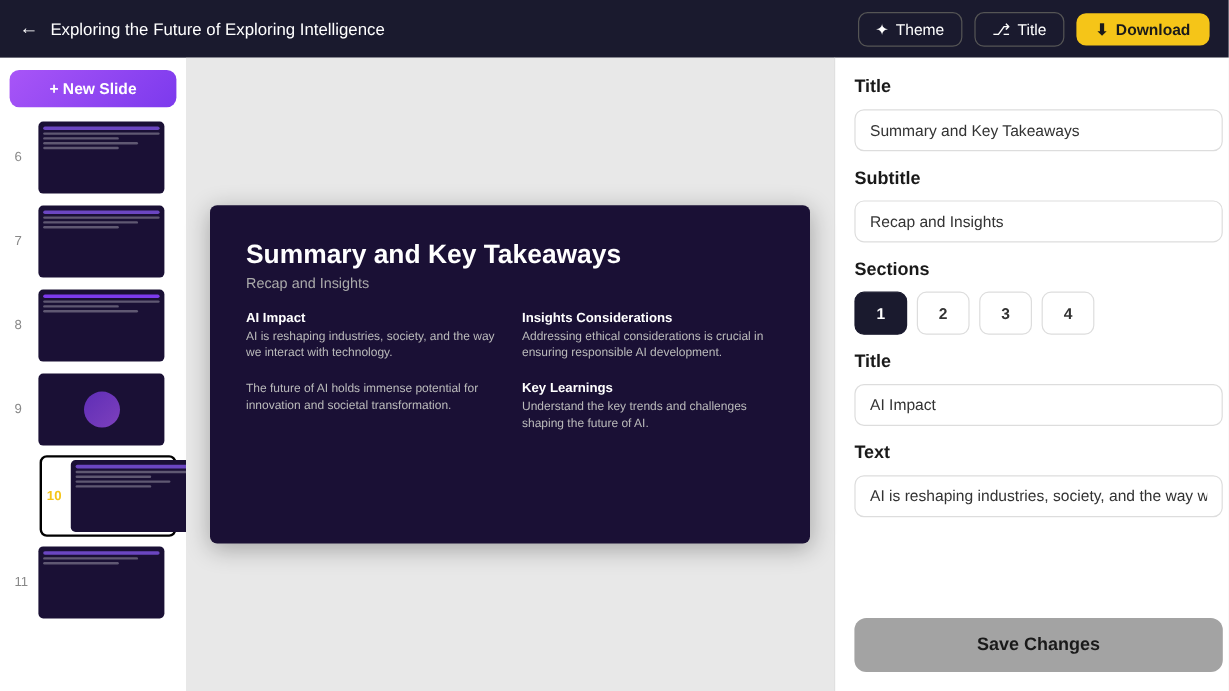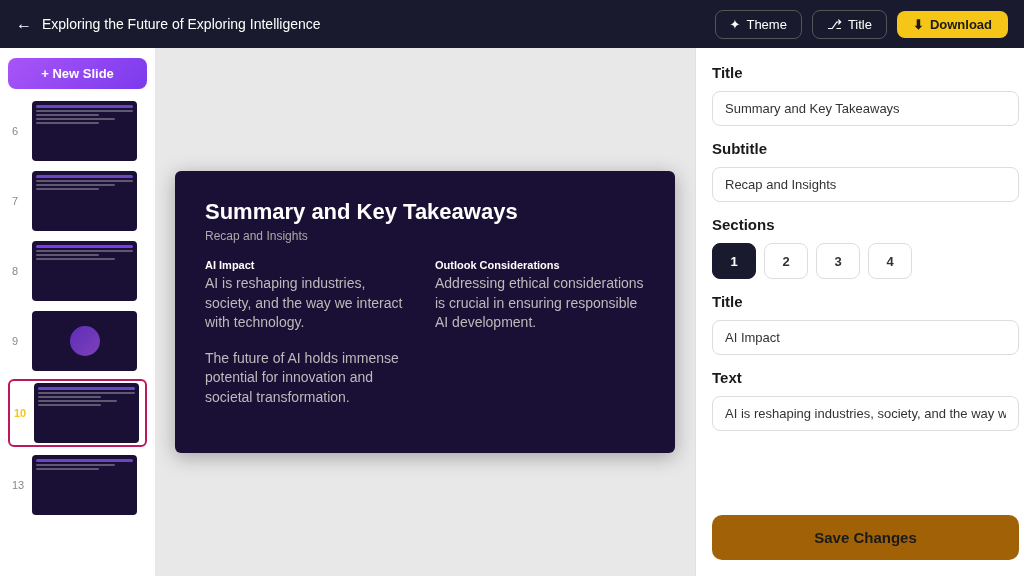--- a/index.html
+++ b/index.html
@@ -78,21 +78,21 @@
       margin-bottom: 4px;
     }
     .slide-item {
       display: flex;
       align-items: center;
       gap: 6px;
       cursor: pointer;
       border-radius: 6px;
       padding: 2px 4px;
     }
-    .slide-item.active { border: 2px solid #be185d; border-radius: 6px; }
+    .slide-item.active { border: 2px solid #000000; border-radius: 6px; margin-left: 25px; }
     .slide-num { font-size: 11px; color: #888; width: 14px; flex-shrink: 0; }
     .slide-thumb {
       width: 105px;
       height: 60px;
       background: #1a1035;
       border-radius: 4px;
       overflow: hidden;
       flex-shrink: 0;
       position: relative;
     }
@@ -120,21 +120,21 @@
       border-radius: 6px;
       padding: 28px 30px;
       color: #fff;
       position: relative;
       box-shadow: 0 4px 20px rgba(0,0,0,0.3);
     }
     .slide-title { font-size: 22px; font-weight: 700; color: #fff; margin-bottom: 4px; }
     .slide-subtitle { font-size: 12px; color: #aaa; margin-bottom: 16px; }
     .slide-grid { display: grid; grid-template-columns: 1fr 1fr; gap: 16px 20px; }
     .slide-section-title { font-size: 11px; font-weight: 700; color: #fff; margin-bottom: 3px; }
-    .slide-section-text { font-size: 14px; color: #bbb; line-height: 1.4; }
+    .slide-section-text { font-size: 10px; color: #bbb; line-height: 1.4; }
 
     
     .right-panel {
       width: 340px;
       background: #fff;
       padding: 16px;
       display: flex;
       flex-direction: column;
       gap: 14px;
       overflow-y: auto;
@@ -160,21 +160,21 @@
       border-radius: 8px;
       background: #fff;
       cursor: pointer;
       font-size: 13px;
       font-weight: 600;
       color: #333;
     }
     .section-btn.active { background: #1a1a2e; color: #fff; border-color: #1a1a2e; }
     .save-btn {
       width: 100%;
-      background: #a16207;
+      background: #a3a3a3;
       border: none;
       border-radius: 10px;
       padding: 14px;
       font-size: 15px;
       font-weight: 700;
       color: #1a1a1a;
       cursor: pointer;
       margin-top: auto;
     }
     .panel-section { display: flex; flex-direction: column; gap: 6px; }
@@ -261,46 +261,50 @@
           <div class="thumb-bar"></div>
           <div class="thumb-line"></div>
           <div class="thumb-line short"></div>
           <div class="thumb-line medium"></div>
           <div class="thumb-line short"></div>
         </div>
       </div>
     </div>
 
     <div class="slide-item">
-      <span class="slide-num">13</span>
+      <span class="slide-num">11</span>
       <div class="slide-thumb" style="background:#1a1035;">
         <div class="slide-thumb-inner">
           <div class="thumb-bar"></div>
           <div class="thumb-line medium"></div>
           <div class="thumb-line short"></div>
         </div>
       </div>
     </div>
   </div>
 
   <div class="canvas-area">
     <div class="slide-canvas">
       <div class="slide-title">Summary and Key Takeaways</div>
       <div class="slide-subtitle">Recap and Insights</div>
       <div class="slide-grid">
         <div>
           <div class="slide-section-title">AI Impact</div>
           <div class="slide-section-text">AI is reshaping industries, society, and the way we interact with technology.</div>
         </div>
         <div>
-          <div class="slide-section-title">Outlook Considerations</div>
+          <div class="slide-section-title">Insights Considerations</div>
           <div class="slide-section-text">Addressing ethical considerations is crucial in ensuring responsible AI development.</div>
         </div>
         <div>
           <div class="slide-section-text">The future of AI holds immense potential for innovation and societal transformation.</div>
+        </div>
+        <div>
+          <div class="slide-section-title">Key Learnings</div>
+          <div class="slide-section-text">Understand the key trends and challenges shaping the future of AI.</div>
         </div>
       </div>
     </div>
   </div>
 
   <div class="right-panel">
 
     <div class="panel-section">
       <div class="panel-label">Title</div>
       <input class="panel-input" type="text" value="Summary and Key Takeaways" style="">

